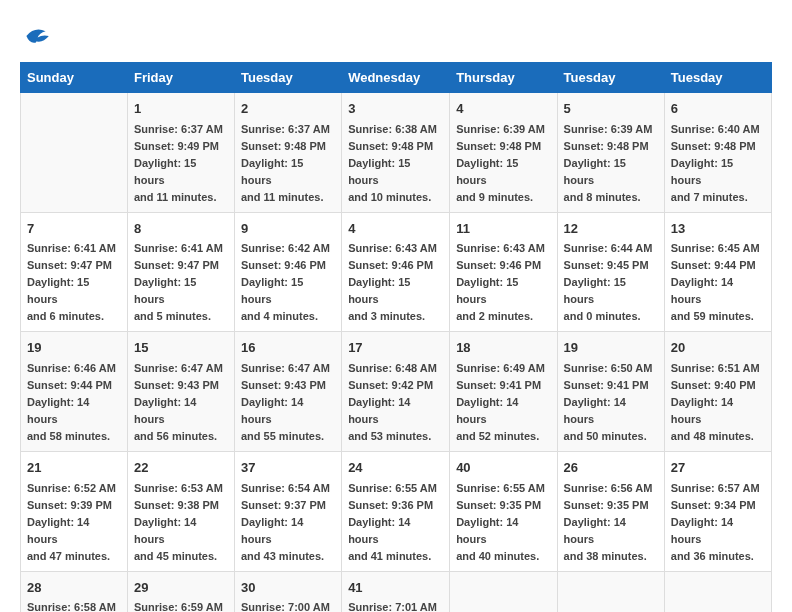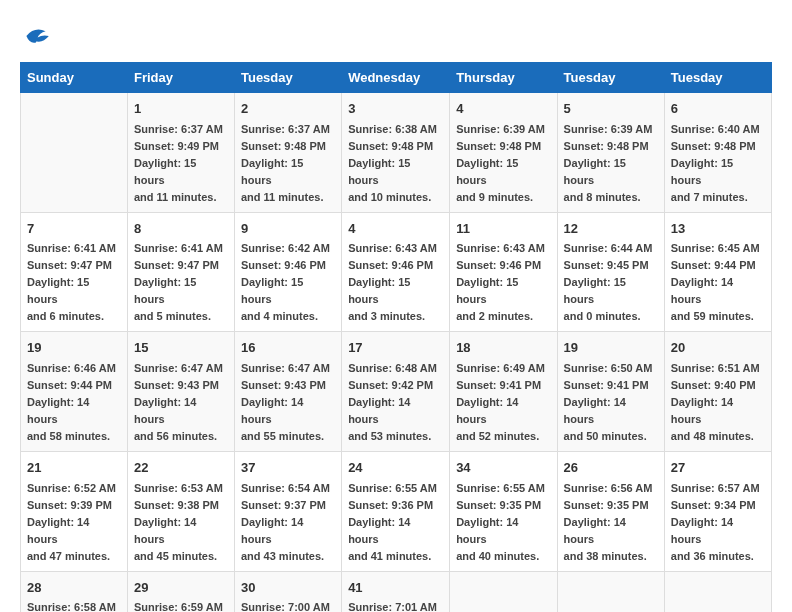--- a/index.html
+++ b/index.html
@@ -214,21 +214,21 @@
         </td>
         <td>
           <span class="day-num">37</span>
           <div class="day-info">Sunrise: 6:54 AM<br>Sunset: 9:37 PM<br>Daylight: 14 hours<br>and 43 minutes.</div>
         </td>
         <td>
           <span class="day-num">24</span>
           <div class="day-info">Sunrise: 6:55 AM<br>Sunset: 9:36 PM<br>Daylight: 14 hours<br>and 41 minutes.</div>
         </td>
         <td>
-          <span class="day-num">34</span>
+          <span class="day-num">40</span>
           <div class="day-info">Sunrise: 6:55 AM<br>Sunset: 9:35 PM<br>Daylight: 14 hours<br>and 40 minutes.</div>
         </td>
         <td>
           <span class="day-num">26</span>
           <div class="day-info">Sunrise: 6:56 AM<br>Sunset: 9:35 PM<br>Daylight: 14 hours<br>and 38 minutes.</div>
         </td>
         <td>
           <span class="day-num">27</span>
           <div class="day-info">Sunrise: 6:57 AM<br>Sunset: 9:34 PM<br>Daylight: 14 hours<br>and 36 minutes.</div>
         </td>

